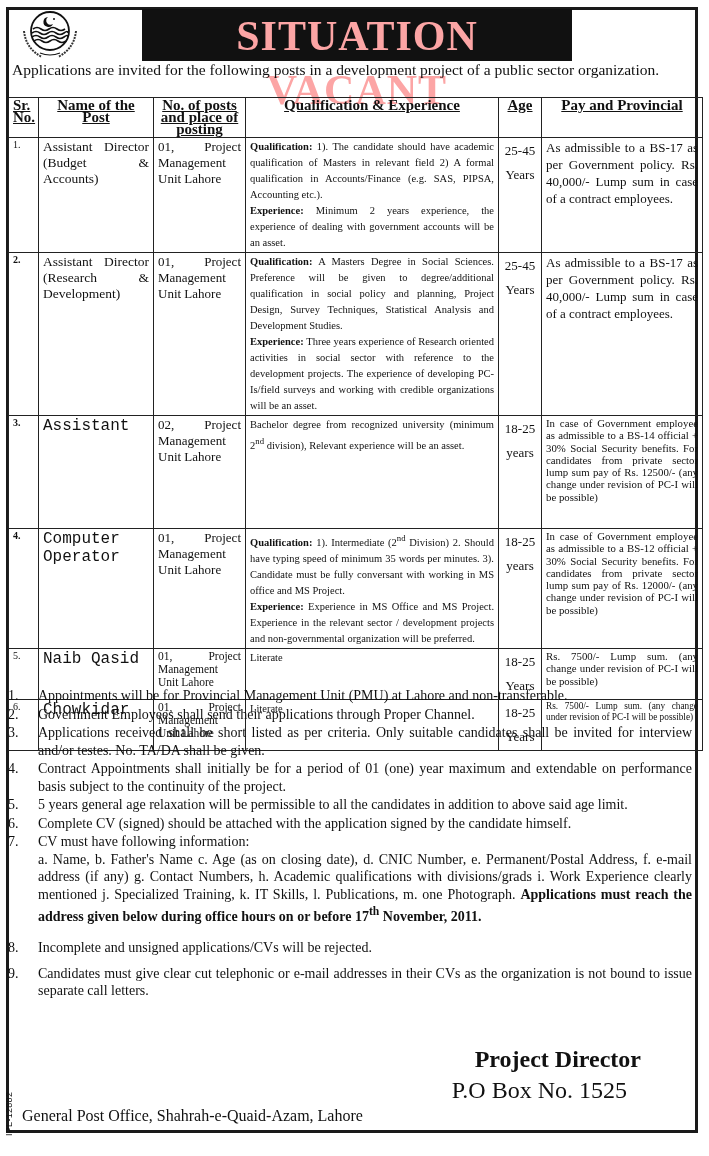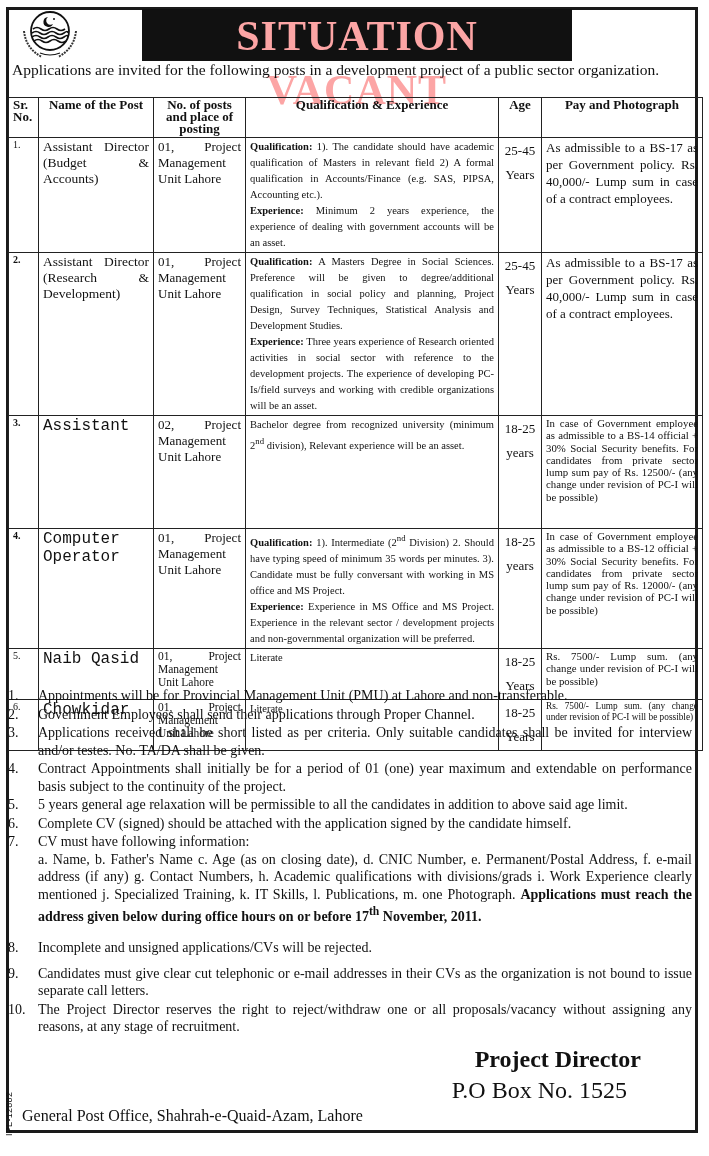--- a/index.html
+++ b/index.html
@@ -3,21 +3,21 @@
 <meta charset="utf-8">
 <style>
   html, body { margin:0; padding:0; background:#fff; }
   body { width:709px; height:1156px; position:relative; overflow:hidden; font-family:"Liberation Serif", serif; color:#111; }
   .frame { position:absolute; left:6px; top:7px; width:692px; height:1126px; border:3px solid #1a1a1a; box-sizing:border-box; }
   .logo { position:absolute; left:18px; top:9px; width:64px; height:56px; }
   .title-bar { position:absolute; left:142px; top:9px; width:430px; height:52px; background:#111; color:#fca5a5; text-align:center; font-family:"Liberation Serif", serif; font-weight:bold; font-size:42px; line-height:54px; letter-spacing:1px; }
   .intro { position:absolute; left:12px; top:61px; width:685px; font-size:15.5px; line-height:18px; text-align:justify; text-align-last:left; }
   table.posts { position:absolute; left:8px; top:97px; width:694px; border-collapse:collapse; table-layout:fixed; }
   table.posts th, table.posts td { border:1px solid #222; vertical-align:top; padding:1px 4px; }
-  table.posts th { font-family:"Liberation Serif", serif; font-weight:bold; font-size:13px; line-height:12px; height:37px; text-align:center; }
+  table.posts th { font-family:"Liberation Serif", serif; font-weight:bold; font-size:15px; line-height:12px; height:37px; text-align:center;text-decoration:underline; }
   th.c-sr { text-align:left !important; }
   th.c-name { text-align:left; }
   td.sr { font-size:10px; padding-top:3px; }
   td.name { font-size:13.5px; line-height:16px; text-align:justify; }
   td.name.big { font-size:16px; line-height:18px;font-family:Liberation Mono, monospace; }
   td.posting { font-size:13px; line-height:16px; }
   td.posting.small { font-size:11.5px; line-height:13px; }
   td.qual { font-size:10.5px; line-height:16px; text-align:justify; }
   td.age { font-size:13px; line-height:24px; text-align:center; }
   td.pay { font-size:13px; line-height:17px; text-align:justify; }
@@ -71,21 +71,21 @@
       <col style="width:43px">
       <col style="width:161px">
   </colgroup>
   <thead>
     <tr>
       <th class="c-sr">Sr. No.</th>
       <th class="c-name">Name of the Post</th>
       <th>No. of posts and place of posting</th>
       <th>Qualification &amp; Experience</th>
       <th>Age</th>
-      <th>Pay and Photograph</th>
+      <th>Pay and Provincial</th>
     </tr>
   </thead>
   <tbody>
     <tr class="row1">
       <td class="sr">1.</td>
       <td class="name">Assistant Director (Budget &amp; Accounts)</td>
       <td class="posting">
         <div class="posting-line">
             <span>01,</span>
             <span>Project</span>
@@ -220,22 +220,18 @@
     </span>
   </div>
   <div class="note gap" style="margin-top:14px">
       <span class="num">8.</span>
       <span class="txt">Incomplete and unsigned applications/CVs will be rejected.</span>
     </div>
   <div class="note gap">
       <span class="num">9.</span>
       <span class="txt">Candidates must give clear cut telephonic or e-mail addresses in their CVs as the organization is not bound to issue separate call letters.</span>
     </div>
-  <div class="note">
-      <span class="num">10.</span>
-      <span class="txt" style="padding-right:0">The Project Director reserves the right to reject/withdraw one or all proposals/vacancy without assigning any reasons, at any stage of recruitment.</span>
-    </div>
 </div>
 
 <div class="sig sig-title">Project Director</div>
 <div class="sig sig-box">P.O Box No. 1525</div>
 <div class="address">General Post Office, Shahrah-e-Quaid-Azam, Lahore</div>
 <div class="ref">IPL-12882</div>
 
 </body></html>

